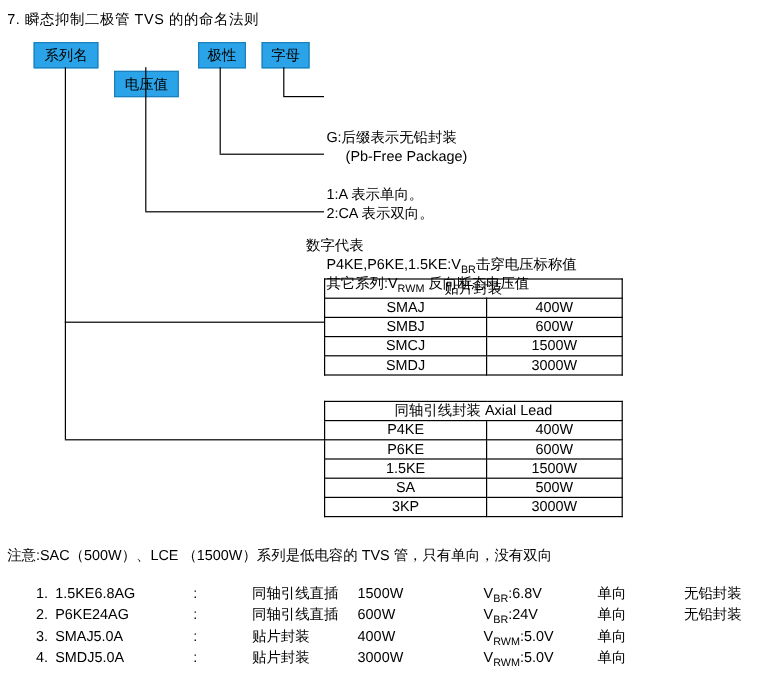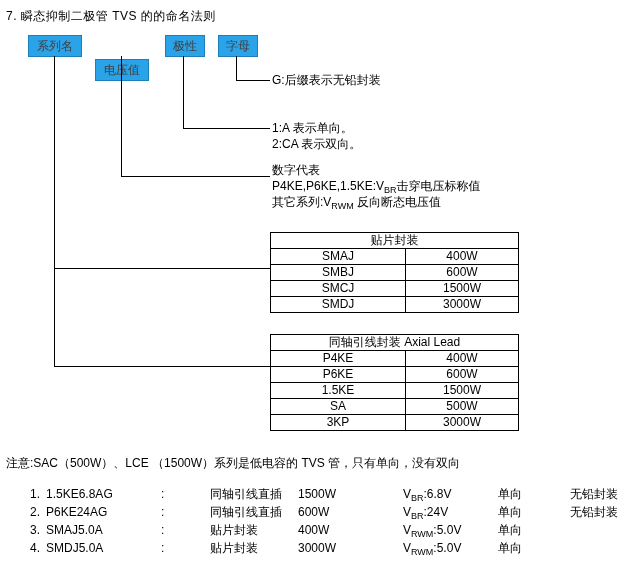--- a/index.html
+++ b/index.html
@@ -26,21 +26,21 @@
     top: 8px;
     font-size: 12px;
     letter-spacing: 0.5px;
     white-space: nowrap;
   }
   
   .bluebox {
     position: absolute;
     background: #2aa3e8;
     border: 1px solid #1a7fbb;
-    color: #404040;
+    color: #000000;
     font-size: 12px;
     text-align: center;
     line-height: 20px;
     height: 20px;
     white-space: nowrap;
   }
   
   .vline {
     position: absolute;
     width: 1px;
@@ -49,20 +49,21 @@
   .hline {
     position: absolute;
     height: 1px;
     background: #000000;
   }
   .note {
     position: absolute;
     font-size: 12px;
     white-space: nowrap;
     line-height: 16px;
+    margin-top: 34px;
   }
   .note .sub {
     font-size: 9px;
     vertical-align: sub;
   }
   
   table.spec {
     position: absolute;
     border-collapse: collapse;
     font-size: 12px;
@@ -130,25 +131,26 @@
   <div class="hline" style="left:183px; top:128px; width:87px;"></div>
 
   <div class="vline" style="left:121px; top:56px; height:120px;"></div>
   <div class="hline" style="left:121px; top:176px; width:149px;"></div>
 
   <div class="vline" style="left:54px; top:56px; height:310px;"></div>
   <div class="hline" style="left:54px; top:268px; width:216px;"></div>
   <div class="hline" style="left:54px; top:366px; width:216px;"></div>
 
   <div class="note" style="left:272px; top:72px;">G:后缀表示无铅封装</div>
+  <div class="note" style="left:288px; top:88px;">(Pb-Free Package)</div>
 
   <div class="note" style="left:272px; top:120px;">1:A 表示单向。</div>
   <div class="note" style="left:272px; top:136px;">2:CA 表示双向。</div>
 
-  <div class="note" style="left:272px; top:162px;text-align:center;">数字代表</div>
+  <div class="note" style="left:255px; top:162px;text-align:center;">数字代表</div>
   <div class="note" style="left:272px; top:178px;">
     <span>P4KE,P6KE,1.5KE:V</span><span class="sub">BR</span><span>击穿电压标称值</span>
   </div>
   <div class="note" style="left:272px; top:194px;">
     <span>其它系列:V</span><span class="sub">RWM</span><span> 反向断态电压值</span>
   </div>
 
   <table class="spec" style="left:270px; top:232px;">
     <tbody>
         <tr>

